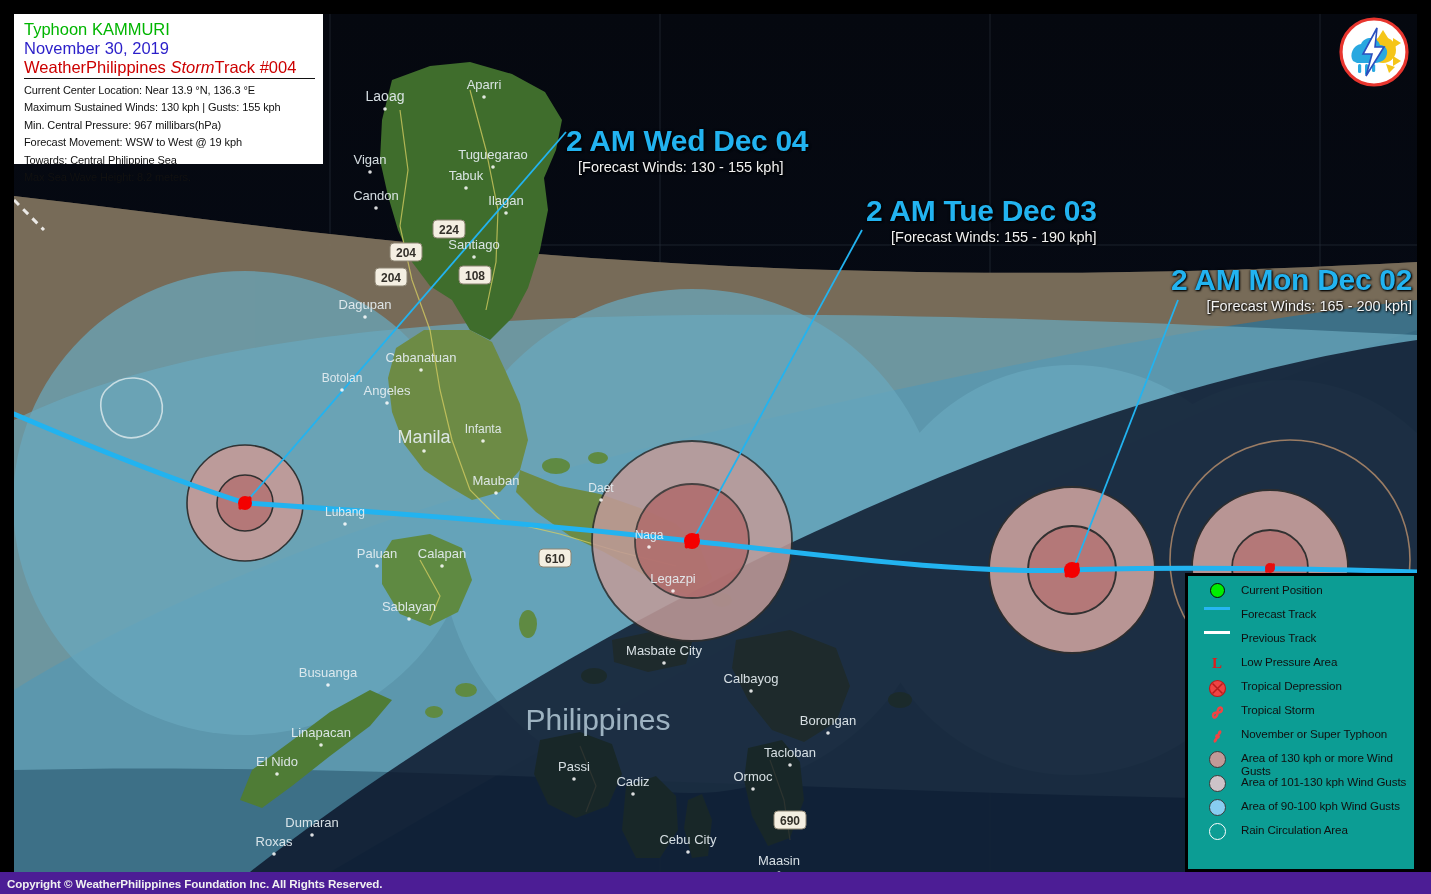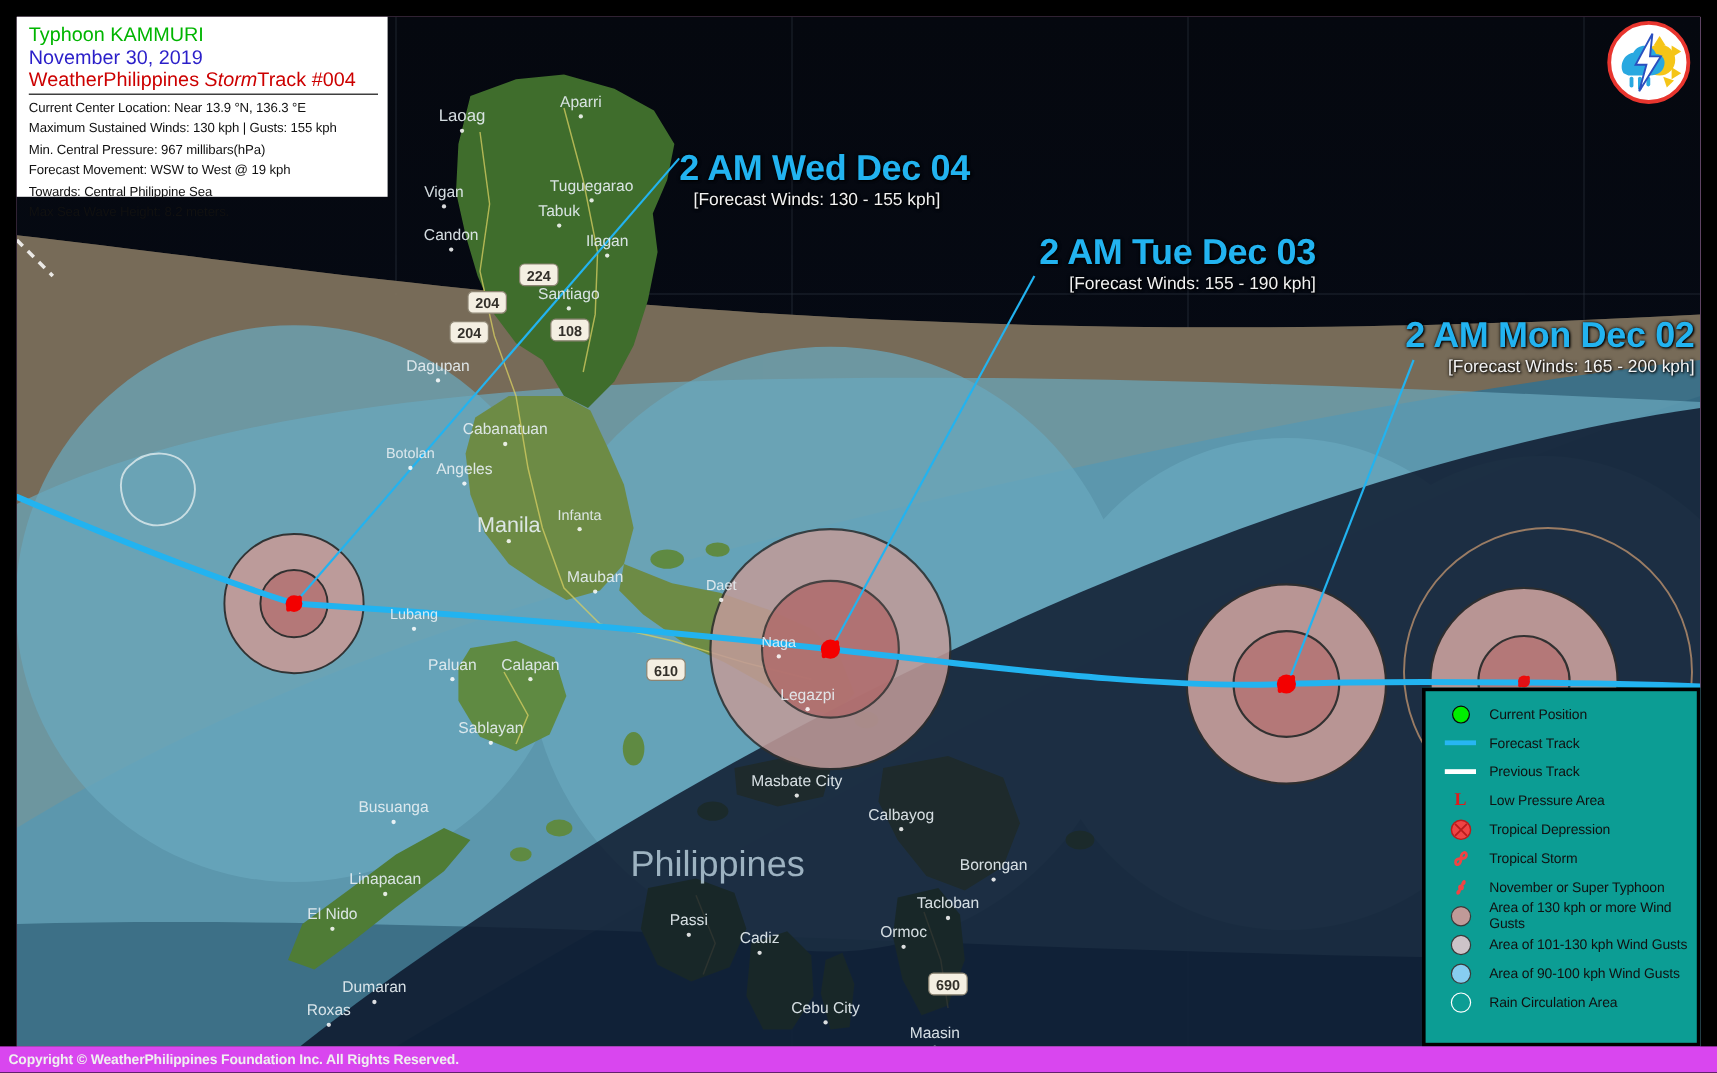--- a/index.html
+++ b/index.html
@@ -7,21 +7,21 @@
   body{
     width:1431px; height:894px; overflow:hidden;
     font-family:"Liberation Sans", sans-serif;
     position:relative;
   }
   #stage{ position:absolute; inset:0; width:1431px; height:894px; background:#000; overflow:hidden; }
 
   
   #mapframe{
     position:absolute; left:14px; top:14px; width:1403px; height:858px;
-    overflow:hidden; background:#f0abfc;
+    overflow:hidden; background:#fdba74;
   }
   #mapsvg{ position:absolute; left:0; top:0; }
 
   
   #infobox{
     position:absolute; left:14px; top:14px; width:309px; height:150px;
     background:#ffffff; z-index:40; padding:6px 8px 4px 10px;
   }
   #infobox .t-green{ color:#00b500; font-size:16.5px; line-height:19px; }
   #infobox .t-blue{ color:#2b1fc9; font-size:16.5px; line-height:19px; }
@@ -46,40 +46,40 @@
   #lbl0 .w{ margin-left:12px; }
   #lbl1{ left:866px; top:194px; text-align:right; }
   #lbl2{ left:1171px; top:263px; text-align:right; }
 
   
   #legend{
     position:absolute; left:1185px; top:573px; width:232px; height:299px;
     background:#0c9d94; border:3px solid #000; z-index:45;
     padding:7px 0 0 0;
   }
-  .lgrow{ display:flex; align-items:center; height:24px; padding-left:13px; }
+  .lgrow{ display:flex; align-items:flex-start; height:24px; padding-left:13px; }
   .lgicon{ width:32px; display:flex; align-items:center; justify-content:center; flex:0 0 32px; }
   .lgtxt{ color:#101010; font-size:11.6px; margin-left:8px; letter-spacing:-0.1px; }
 
   .dot{ border-radius:50%; display:block; }
   .d-green{ width:15px; height:15px; background:#00ef00; border:1.2px solid #0a0a0a; }
   .d-brown{ width:17px; height:17px; background:#c09a98; border:1.3px solid #3a3a3a; }
   .d-grey{ width:17px; height:17px; background:#cdc3c8; border:1.3px solid #3a3a3a; }
   .d-blue{ width:17px; height:17px; background:#87cdf0; border:1.3px solid #3a3a3a; }
   .d-ring{ width:17px; height:17px; background:transparent; border:1.8px solid #ffffff; }
   .ln{ width:26px; height:3.4px; display:block; }
   .ln-cy{ background:#27b6f2; }
   .ln-wh{ background:#ffffff; }
   .sq-unc{ width:26px; height:16px; background:#c9cda6; display:block; }
   .L{ color:#e01b1b; font-weight:bold; font-size:15px; font-family:"Liberation Serif", serif; }
 
   
   #footer{
     position:absolute; left:0; bottom:0; width:1431px; height:22px;
-    background:#d946ef; z-index:50; display:flex; align-items:center;
+    background:#4c1d95; z-index:50; display:flex; align-items:center;
   }
   #footer span{ color:#f0f0f0; font-size:11.6px; font-weight:bold; padding-left:7px; letter-spacing:-0.1px; }
 
   
   #logo{ position:absolute; right:22px; top:17px; width:70px; height:70px; z-index:46; }
 </style>
 </head>
 <body>
 
 <div id="stage">

